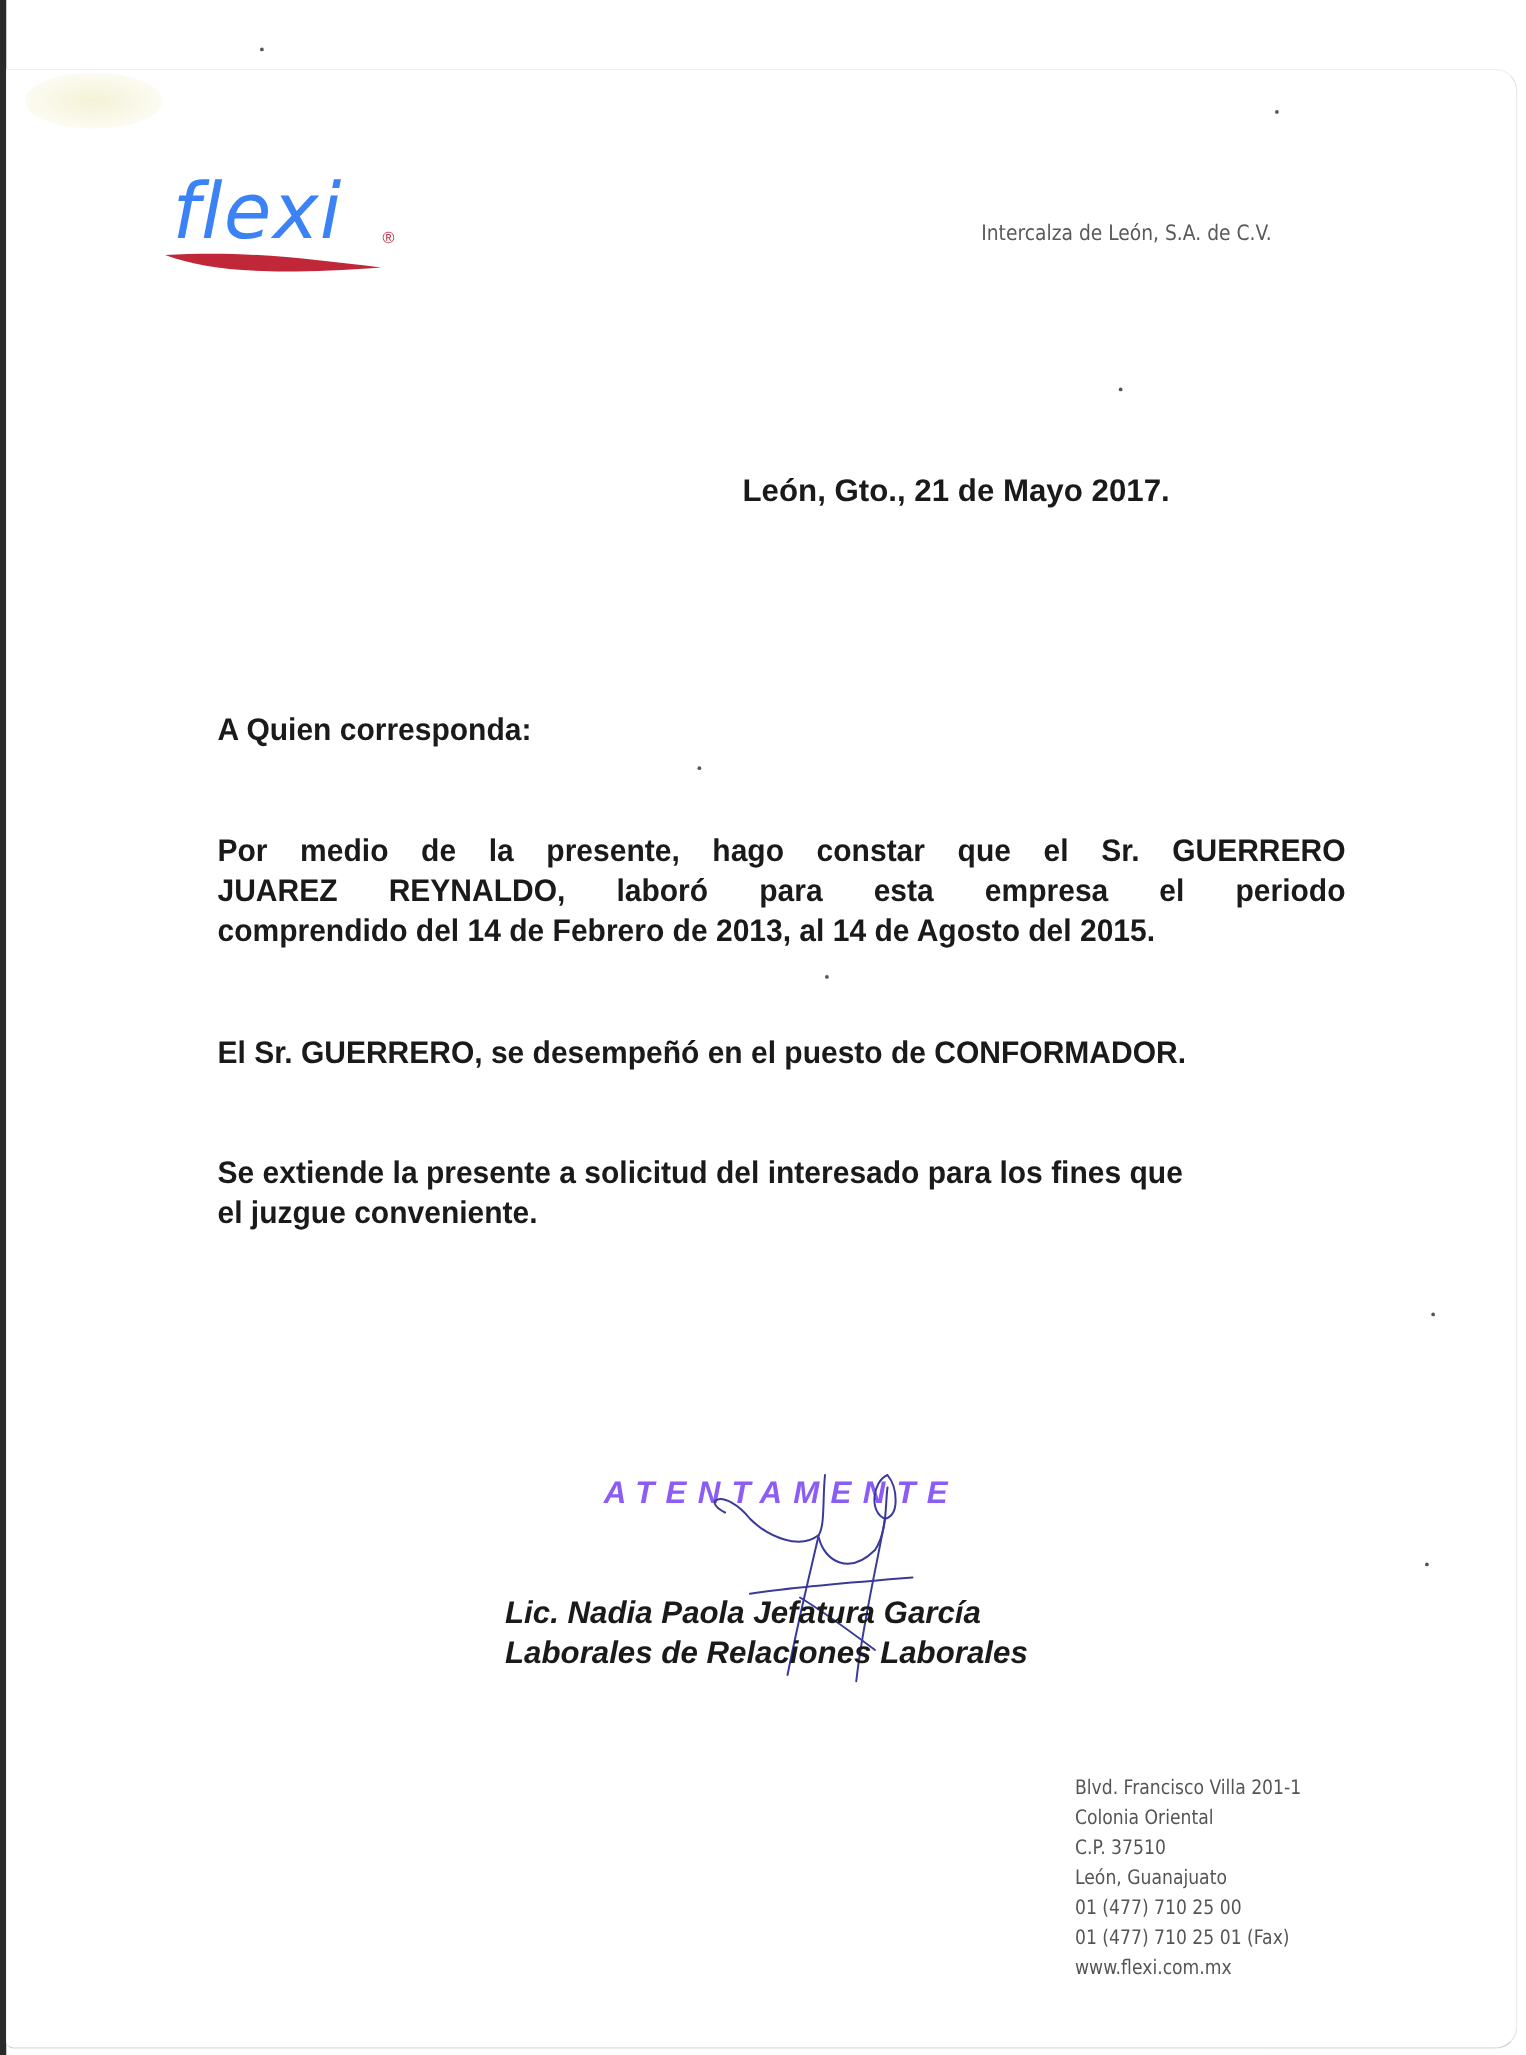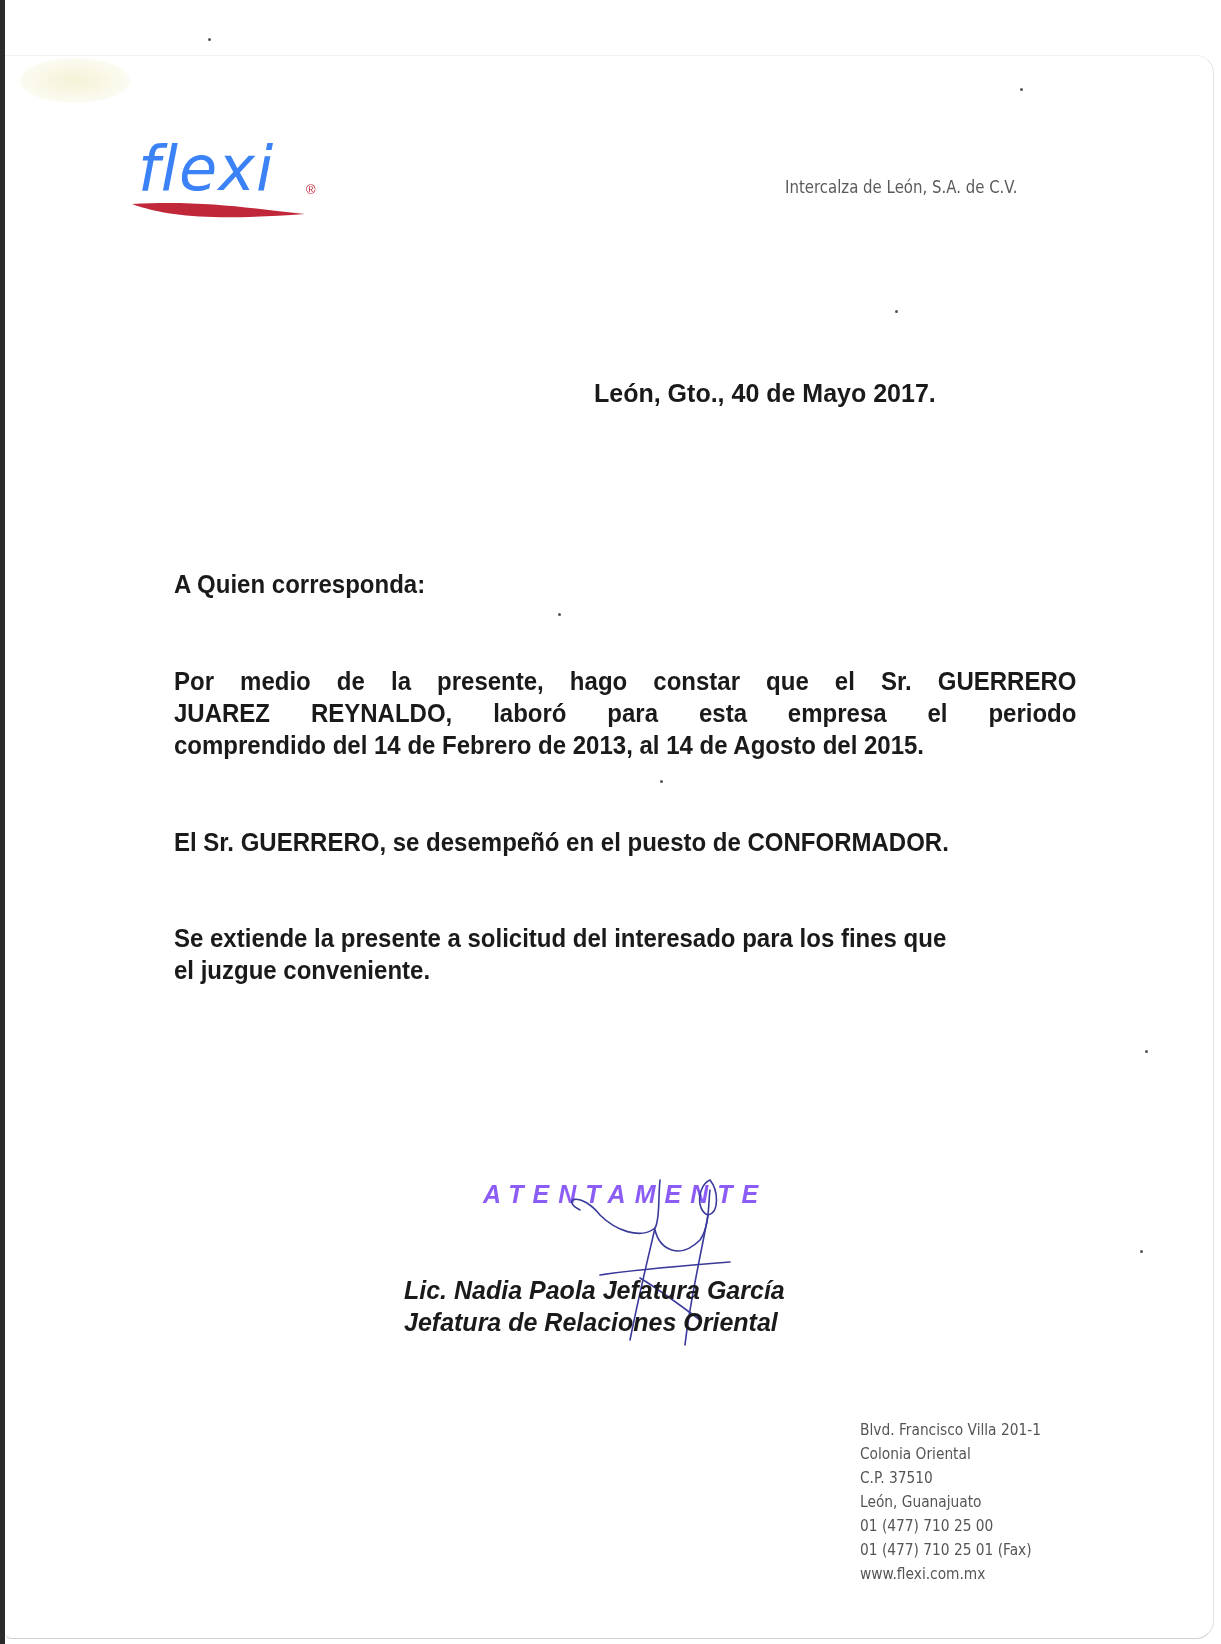--- a/index.html
+++ b/index.html
@@ -176,21 +176,21 @@
 <div class="logo">
   <span class="logo-word">flexi</span>
   <span class="logo-reg">®</span>
   <svg class="logo-swoosh" width="180" height="26" viewBox="0 0 180 26">
     <path d="M2 8 C 40 22, 90 24, 175 18 C 120 12, 70 4, 2 8 Z" fill="#c0283a"></path>
   </svg>
 </div>
 
 <div class="company">Intercalza de León, S.A. de C.V.</div>
 
-<div class="date">León, Gto., 40 de Mayo 2017.</div>
+<div class="date">León, Gto., 21 de Mayo 2017.</div>
 
 <div class="body-text salutation">A Quien corresponda:</div>
 
 <div class="body-text para1">
   <span class="line">Por medio de la presente, hago constar que el Sr. GUERRERO</span>
   <span class="line">JUAREZ REYNALDO, laboró para esta empresa el periodo</span>
   <span class="line last">comprendido del 14 de Febrero de 2013, al 14 de Agosto del 2015.</span>
 </div>
 
 <div class="body-text para2">El Sr. GUERRERO, se desempeñó en el puesto de CONFORMADOR.</div>
@@ -208,21 +208,21 @@
     <path d="M95 58 C 90 80, 80 120, 70 170"></path>
     <path d="M95 60 C 100 80, 120 90, 140 70 C 150 55, 148 35, 150 20"></path>
     <path d="M150 10 C 138 15, 135 40, 148 45 C 160 42, 158 20, 150 10"></path>
     <path d="M148 45 C 140 90, 130 130, 125 175"></path>
     <path d="M40 105 C 70 100, 120 96, 170 92"></path>
     <path d="M80 108 C 100 120, 120 135, 140 150"></path>
   </g>
 </svg>
 
 <div class="sig-name">Lic. Nadia Paola Jefatura García</div>
-<div class="sig-title">Jefatura de Relaciones Oriental</div>
+<div class="sig-title">Laborales de Relaciones Laborales</div>
 
 <div class="address">
   <div>Blvd. Francisco Villa 201-1</div>
   <div>Colonia Oriental</div>
   <div>C.P. 37510</div>
   <div>León, Guanajuato</div>
   <div>01 (477) 710 25 00</div>
   <div>01 (477) 710 25 01 (Fax)</div>
   <div>www.flexi.com.mx</div>
 </div>

